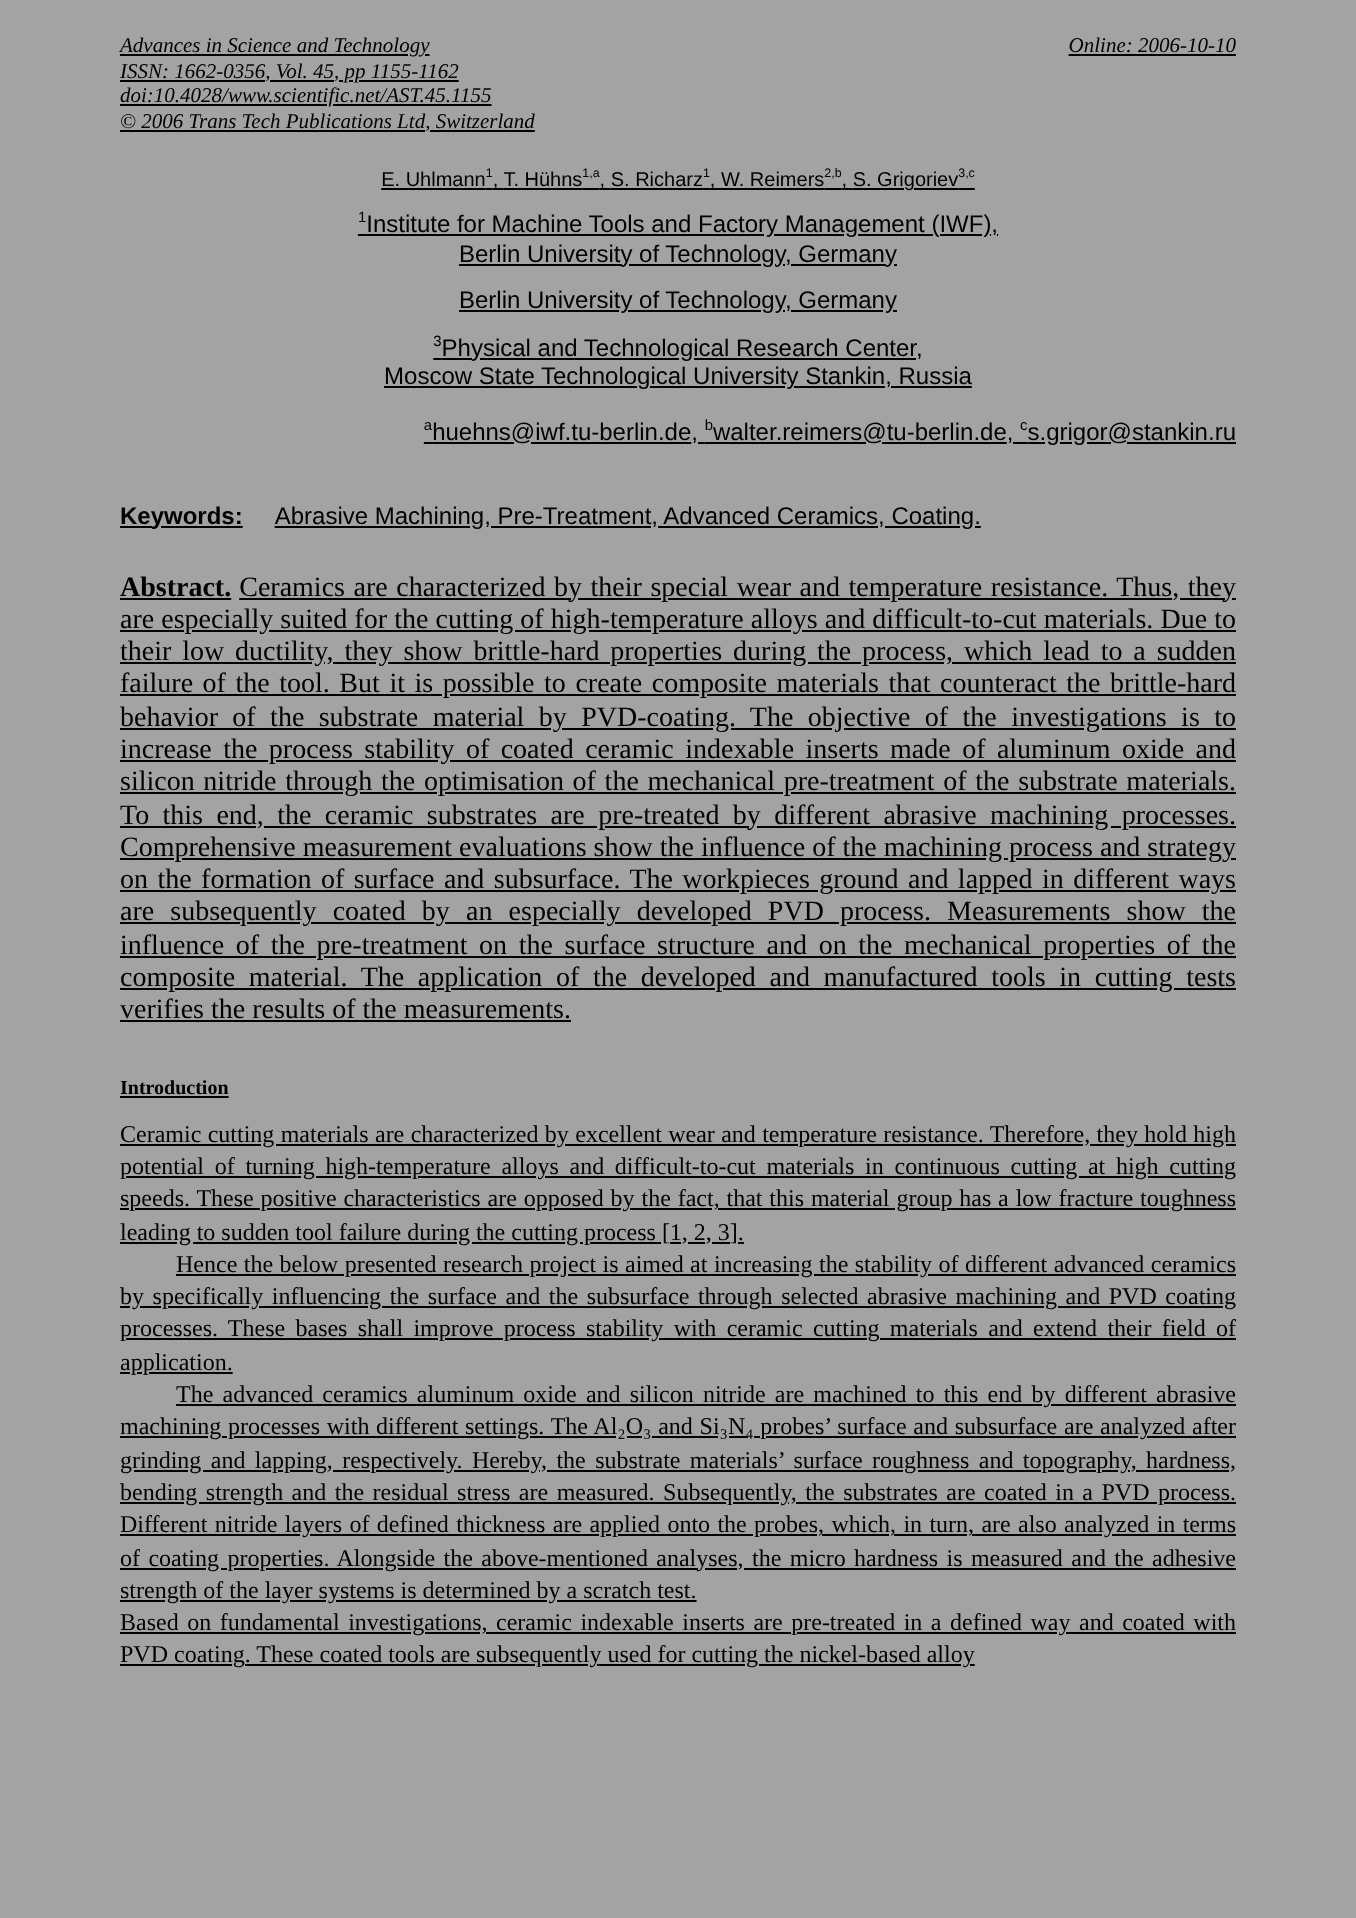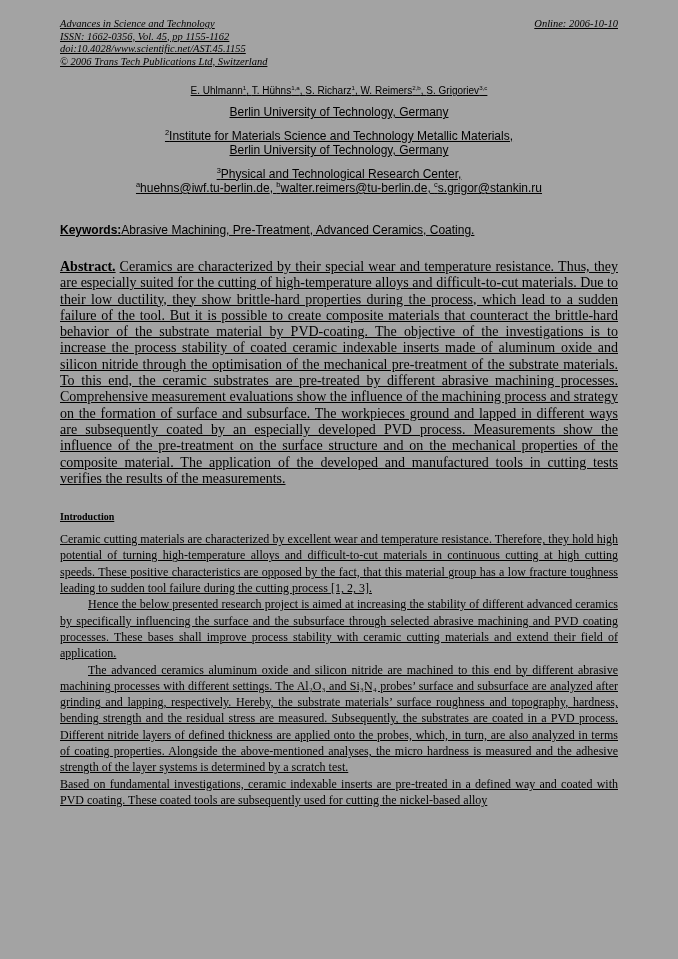--- a/index.html
+++ b/index.html
@@ -47,32 +47,33 @@
   sup { font-size: 0.62em; vertical-align: super; line-height: 0; }
   .affils {
     margin-top: 9px;
     text-align: center;
     font-family: "Liberation Sans", "DejaVu Sans", sans-serif;
     font-size: 12px;
     line-height: 14.5px;
   }
   .affil { margin-top: 9px; }
   .emails {
-    text-align: center;
+    margin-top: 13px;
+    text-align: right;
     font-family: "Liberation Sans", "DejaVu Sans", sans-serif;
     font-size: 12px;
   }
   
   .keywords {
     margin-top: 28px;
     font-family: "Liberation Sans", "DejaVu Sans", sans-serif;
     font-size: 12px;
     line-height: 15px;
   }
-  .keywords .kw-label { font-weight: bold; margin-right: 0; }
+  .keywords .kw-label { font-weight: bold; margin-right: 16px; }
   
   .abstract {
     margin-top: 21px;
     font-size: 14px;
     line-height: 16.3px;
     text-align: justify;
   }
   .abstract .ab-label { font-weight: bold; margin-right: 4px; }
   .section-heading {
     margin-top: 24px;
@@ -100,28 +101,29 @@
       <div>© 2006 Trans Tech Publications Ltd, Switzerland</div>
     </div>
     <div class="pub-right">Online: 2006-10-10</div>
   </div>
 
 
   <div class="authors"><span><span>E. Uhlmann</span><sup>1</sup><span>, </span></span><span><span>T. Hühns</span><sup>1,a</sup><span>, </span></span><span><span>S. Richarz</span><sup>1</sup><span>, </span></span><span><span>W. Reimers</span><sup>2,b</sup><span>, </span></span><span><span>S. Grigoriev</span><sup>3,c</sup><span></span></span></div>
 
   <div class="affils">
     <div class="affil">
+      <div><sup>1</sup><span>Institute for Machine Tools and Factory Management (IWF),</span></div>
       <div>Berlin University of Technology, Germany</div>
     </div>
     <div class="affil">
-      <div><sup>2</sup><span>Institute for Materials Science and Technology Metallic Materials,</span></div>
       <div>Berlin University of Technology, Germany</div>
     </div>
     <div class="affil">
       <div><sup>3</sup><span>Physical and Technological Research Center,</span></div>
+      <div>Moscow State Technological University Stankin, Russia</div>
     </div>
   </div>
 
   <div class="emails"><span><sup>a</sup><span>huehns@iwf.tu-berlin.de</span><span>, </span></span><span><sup>b</sup><span>walter.reimers@tu-berlin.de</span><span>, </span></span><span><sup>c</sup><span>s.grigor@stankin.ru</span><span></span></span></div>
 
   <p class="keywords"><span class="kw-label">Keywords:</span><span>Abrasive Machining, Pre-Treatment, Advanced Ceramics, Coating.</span></p>
 
   <p class="abstract"><span class="ab-label">Abstract.</span><span>Ceramics are characterized by their special wear and temperature resistance. Thus, they are especially suited for the cutting of high-temperature alloys and difficult-to-cut materials. Due to their low ductility, they show brittle-hard properties during the process, which lead to a sudden failure of the tool. But it is possible to create composite materials that counteract the brittle-hard behavior of the substrate material by PVD-coating. The objective of the investigations is to increase the process stability of coated ceramic indexable inserts made of aluminum oxide and silicon nitride through the optimisation of the mechanical pre-treatment of the substrate materials. To this end, the ceramic substrates are pre-treated by different abrasive machining processes. Comprehensive measurement evaluations show the influence of the machining process and strategy on the formation of surface and subsurface. The workpieces ground and lapped in different ways are subsequently coated by an especially developed PVD process. Measurements show the influence of the pre-treatment on the surface structure and on the mechanical properties of the composite material. The application of the developed and manufactured tools in cutting tests verifies the results of the measurements.</span></p>
 
   <h2 class="section-heading">Introduction</h2>

